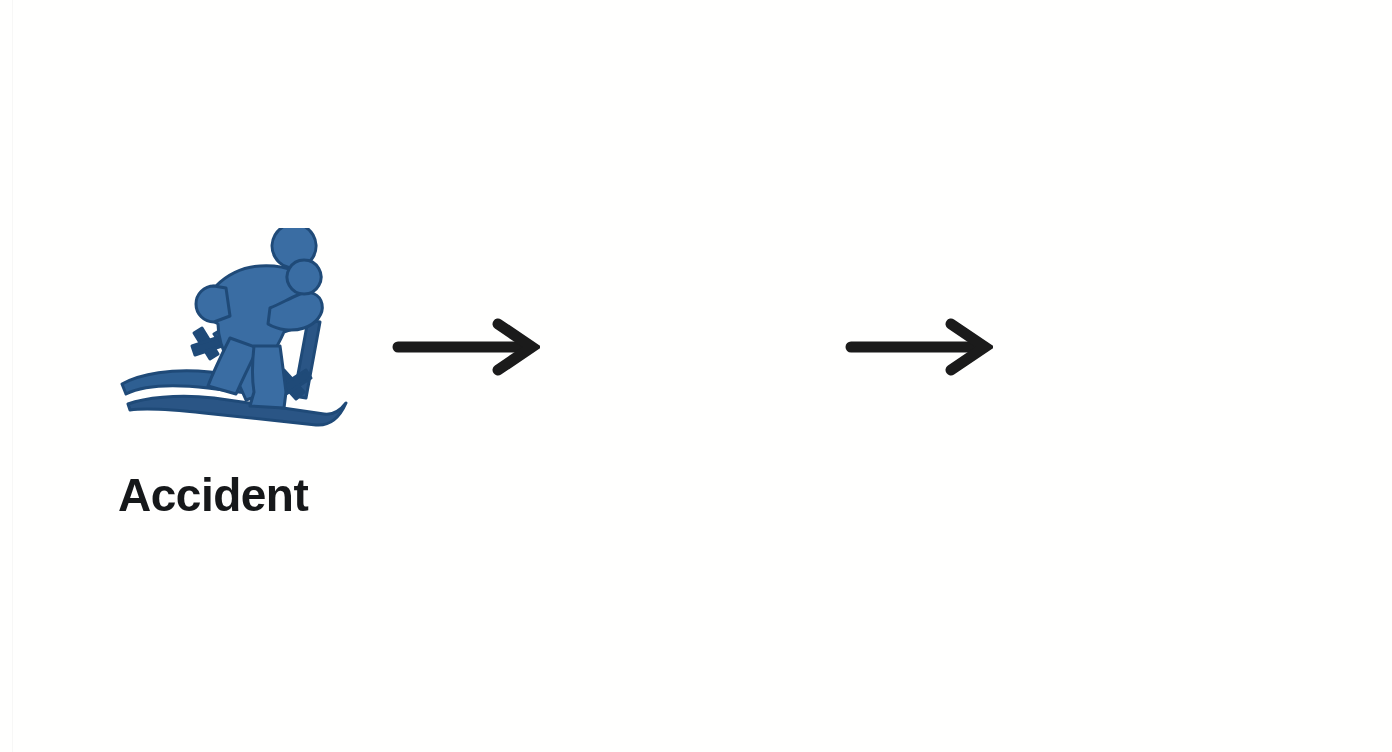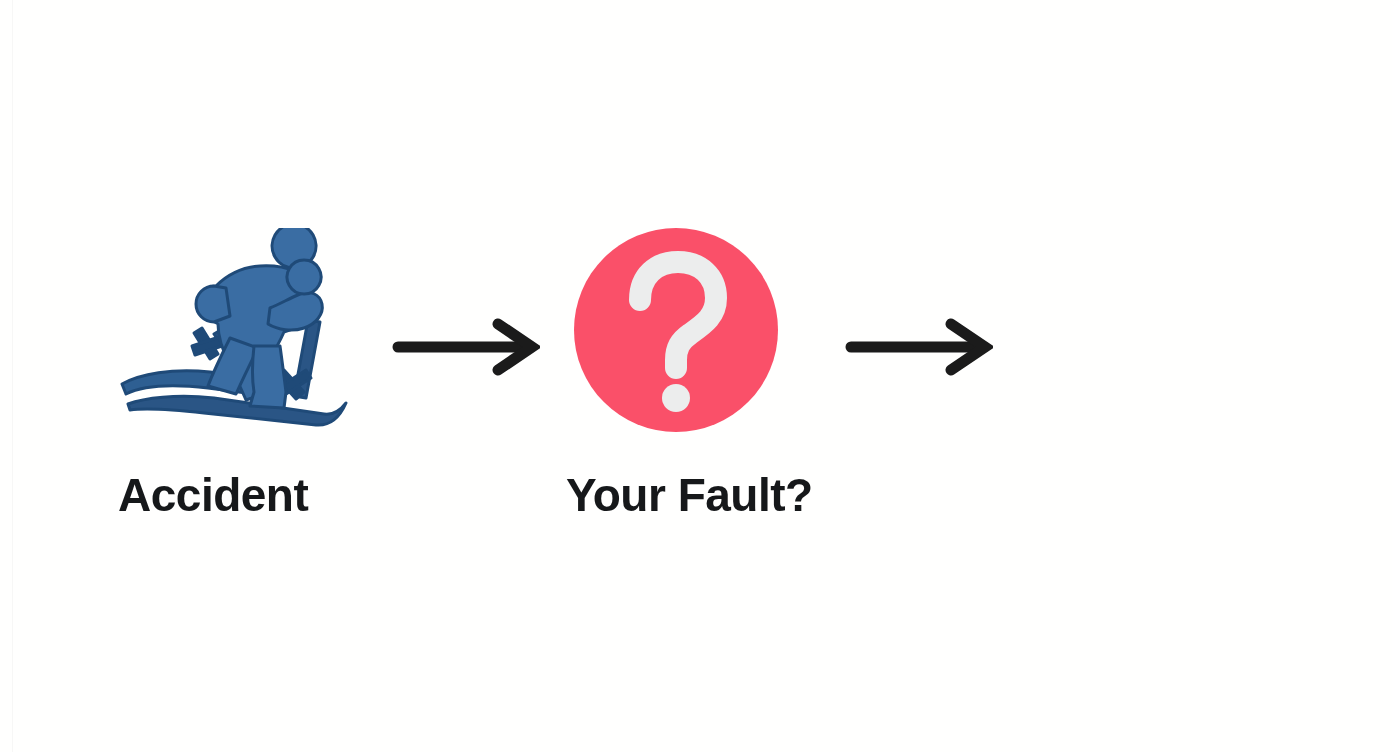--- a/index.html
+++ b/index.html
@@ -120,33 +120,20 @@
       <div class="step-label">Accident</div>
     </div>
 
     <div class="arrow" id="arrow-1">
       <svg width="148" height="58" viewBox="0 0 148 58" aria-hidden="true">
         <line x1="6" y1="29" x2="126" y2="29" stroke="#1b1b1b" stroke-width="11" stroke-linecap="round"></line>
         <polyline points="106,6 140,29 106,52" fill="none" stroke="#1b1b1b" stroke-width="11" stroke-linecap="round" stroke-linejoin="miter"></polyline>
       </svg>
     </div>
 
-    <div class="step" id="step-fault">
-      <div class="step-icon">
-        <svg width="220" height="212" viewBox="0 0 220 212" aria-hidden="true">
-          <circle cx="110" cy="102" r="102" fill="#fa5069"></circle>
-
-          <path d="M74 72 C 74 48 90 34 112 34 C 134 34 150 48 150 70
-                   C 150 88 138 96 124 106 C 114 113 110 120 110 132 L 110 140" fill="none" stroke="#eceded" stroke-width="22" stroke-linecap="round" stroke-linejoin="round"></path>
-
-          <circle cx="110" cy="170" r="14" fill="#eceded"></circle>
-        </svg>
-      </div>
-      <div class="step-label">Your Fault?</div>
-    </div>
 
     <div class="arrow" id="arrow-2">
       <svg width="148" height="58" viewBox="0 0 148 58" aria-hidden="true">
         <line x1="6" y1="29" x2="126" y2="29" stroke="#1b1b1b" stroke-width="11" stroke-linecap="round"></line>
         <polyline points="106,6 140,29 106,52" fill="none" stroke="#1b1b1b" stroke-width="11" stroke-linecap="round" stroke-linejoin="miter"></polyline>
       </svg>
     </div>
 
 
   </div>

